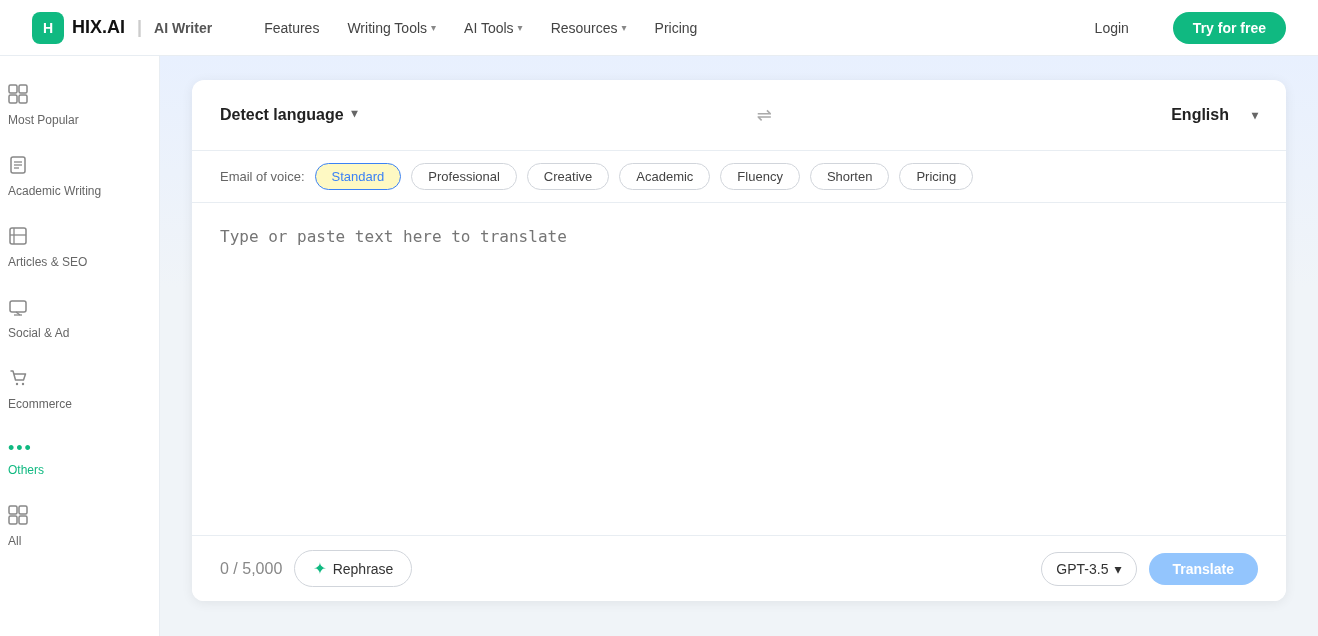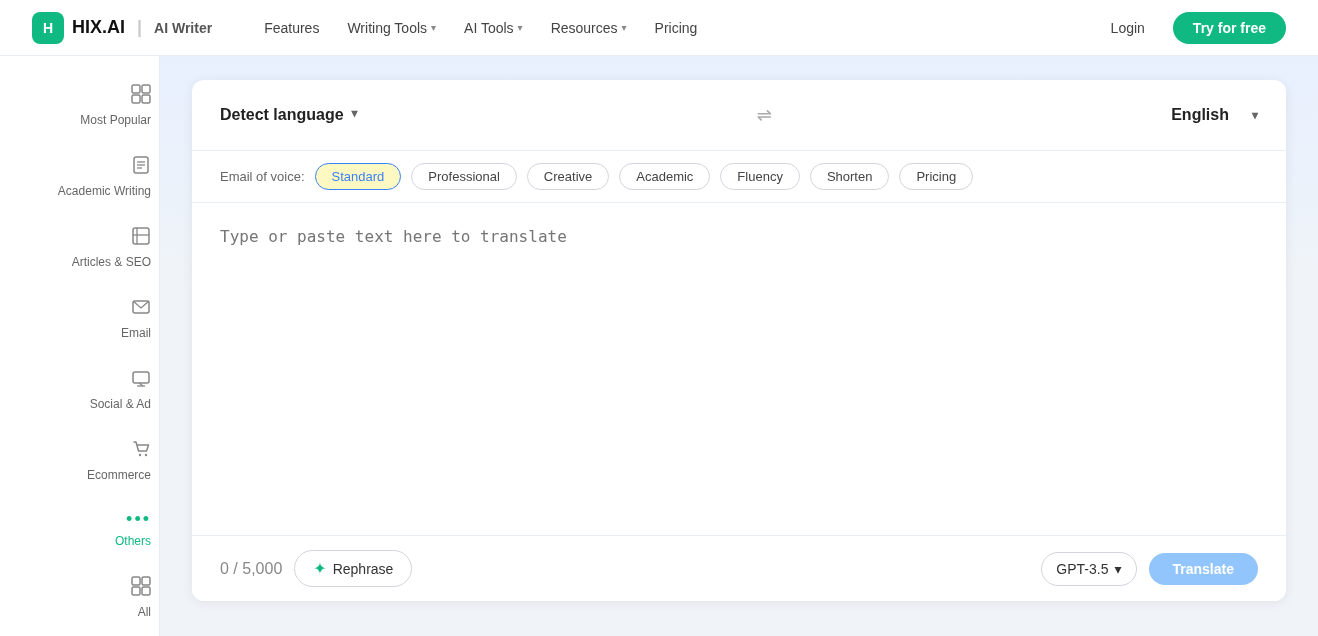--- a/index.html
+++ b/index.html
@@ -16,41 +16,41 @@
     .logo-icon { width: 32px; height: 32px; background: #10b981; border-radius: 8px; display: flex; align-items: center; justify-content: center; color: white; font-size: 14px; font-weight: 900; }
     .logo-divider { color: #ccc; margin: 0 4px; }
     .logo-subtitle { font-size: 14px; font-weight: 600; color: #555; }
     .nav-items { display: flex; align-items: center; gap: 4px; }
     .nav-item {
       display: flex; align-items: center; gap: 4px;
       padding: 6px 12px; font-size: 14px; color: #444;
       cursor: pointer; border-radius: 6px; white-space: nowrap; justify-content: flex-end;
     }
     .nav-chevron { font-size: 10px; color: #888; }
-    .navbar-right { display: flex; align-items: center; gap: 12px; }
+    .navbar-right { display: flex; align-items: center; gap: 28px; }
     .login-btn { font-size: 14px; color: #444; cursor: pointer; padding: 6px 16px; border-radius: 6px; border: none; background: none; }
     .try-btn {
       background: #10b981; color: white; border: none; border-radius: 20px;
       padding: 8px 20px; font-size: 14px; font-weight: 600; cursor: pointer;
     }
 
     
     .page-body {
       display: flex; min-height: calc(100vh - 56px);
       background: linear-gradient(180deg, #e8f0fe 0%, #f0f4f8 40%);
     }
 
     
     .sidebar {
       width: 160px; background: #fff; border-right: 1px solid #e8edf2;
       padding: 16px 0; display: flex; flex-direction: column; gap: 4px;
       flex-shrink: 0;
     }
     .sidebar-item {
-      display: flex; flex-direction: column; align-items: flex-end; gap: 6px;
+      display: flex; flex-direction: column; align-items: flex-start; gap: 6px;
       padding: 12px 8px; cursor: pointer; color: #666; font-size: 12px; text-align: center;
     }
     .sidebar-item.active { color: #10b981; }
     .sidebar-icon { font-size: 20px; line-height: 1; }
 
     
     .main-content {
       flex: 1; padding: 24px 32px;
     }
     .tool-card {
@@ -190,29 +190,20 @@
             <rect x="2" y="2" width="16" height="16" rx="2" stroke="#888" stroke-width="1.5"></rect>
             <line x1="6" y1="2" x2="6" y2="18" stroke="#888" stroke-width="1.3"></line>
             <line x1="2" y1="9" x2="18" y2="9" stroke="#888" stroke-width="1.3"></line>
           </svg>
       </span>
       <span>Articles &amp; SEO</span>
     </div>
     <div class="sidebar-item">
       <span class="sidebar-icon">
         <svg width="20" height="20" viewBox="0 0 20 20" fill="none">
-            <rect x="2" y="4" width="16" height="12" rx="2" stroke="#888" stroke-width="1.5"></rect>
-            <polyline points="2,4 10,11 18,4" stroke="#888" stroke-width="1.3" fill="none"></polyline>
-          </svg>
-      </span>
-      <span>Email</span>
-    </div>
-    <div class="sidebar-item">
-      <span class="sidebar-icon">
-        <svg width="20" height="20" viewBox="0 0 20 20" fill="none">
             <rect x="2" y="4" width="16" height="11" rx="2" stroke="#888" stroke-width="1.5"></rect>
             <line x1="8" y1="15" x2="12" y2="18" stroke="#888" stroke-width="1.3"></line>
             <line x1="6" y1="18" x2="14" y2="18" stroke="#888" stroke-width="1.3"></line>
           </svg>
       </span>
       <span>Social &amp; Ad</span>
     </div>
     <div class="sidebar-item">
       <span class="sidebar-icon">
         <svg width="20" height="20" viewBox="0 0 20 20" fill="none">

